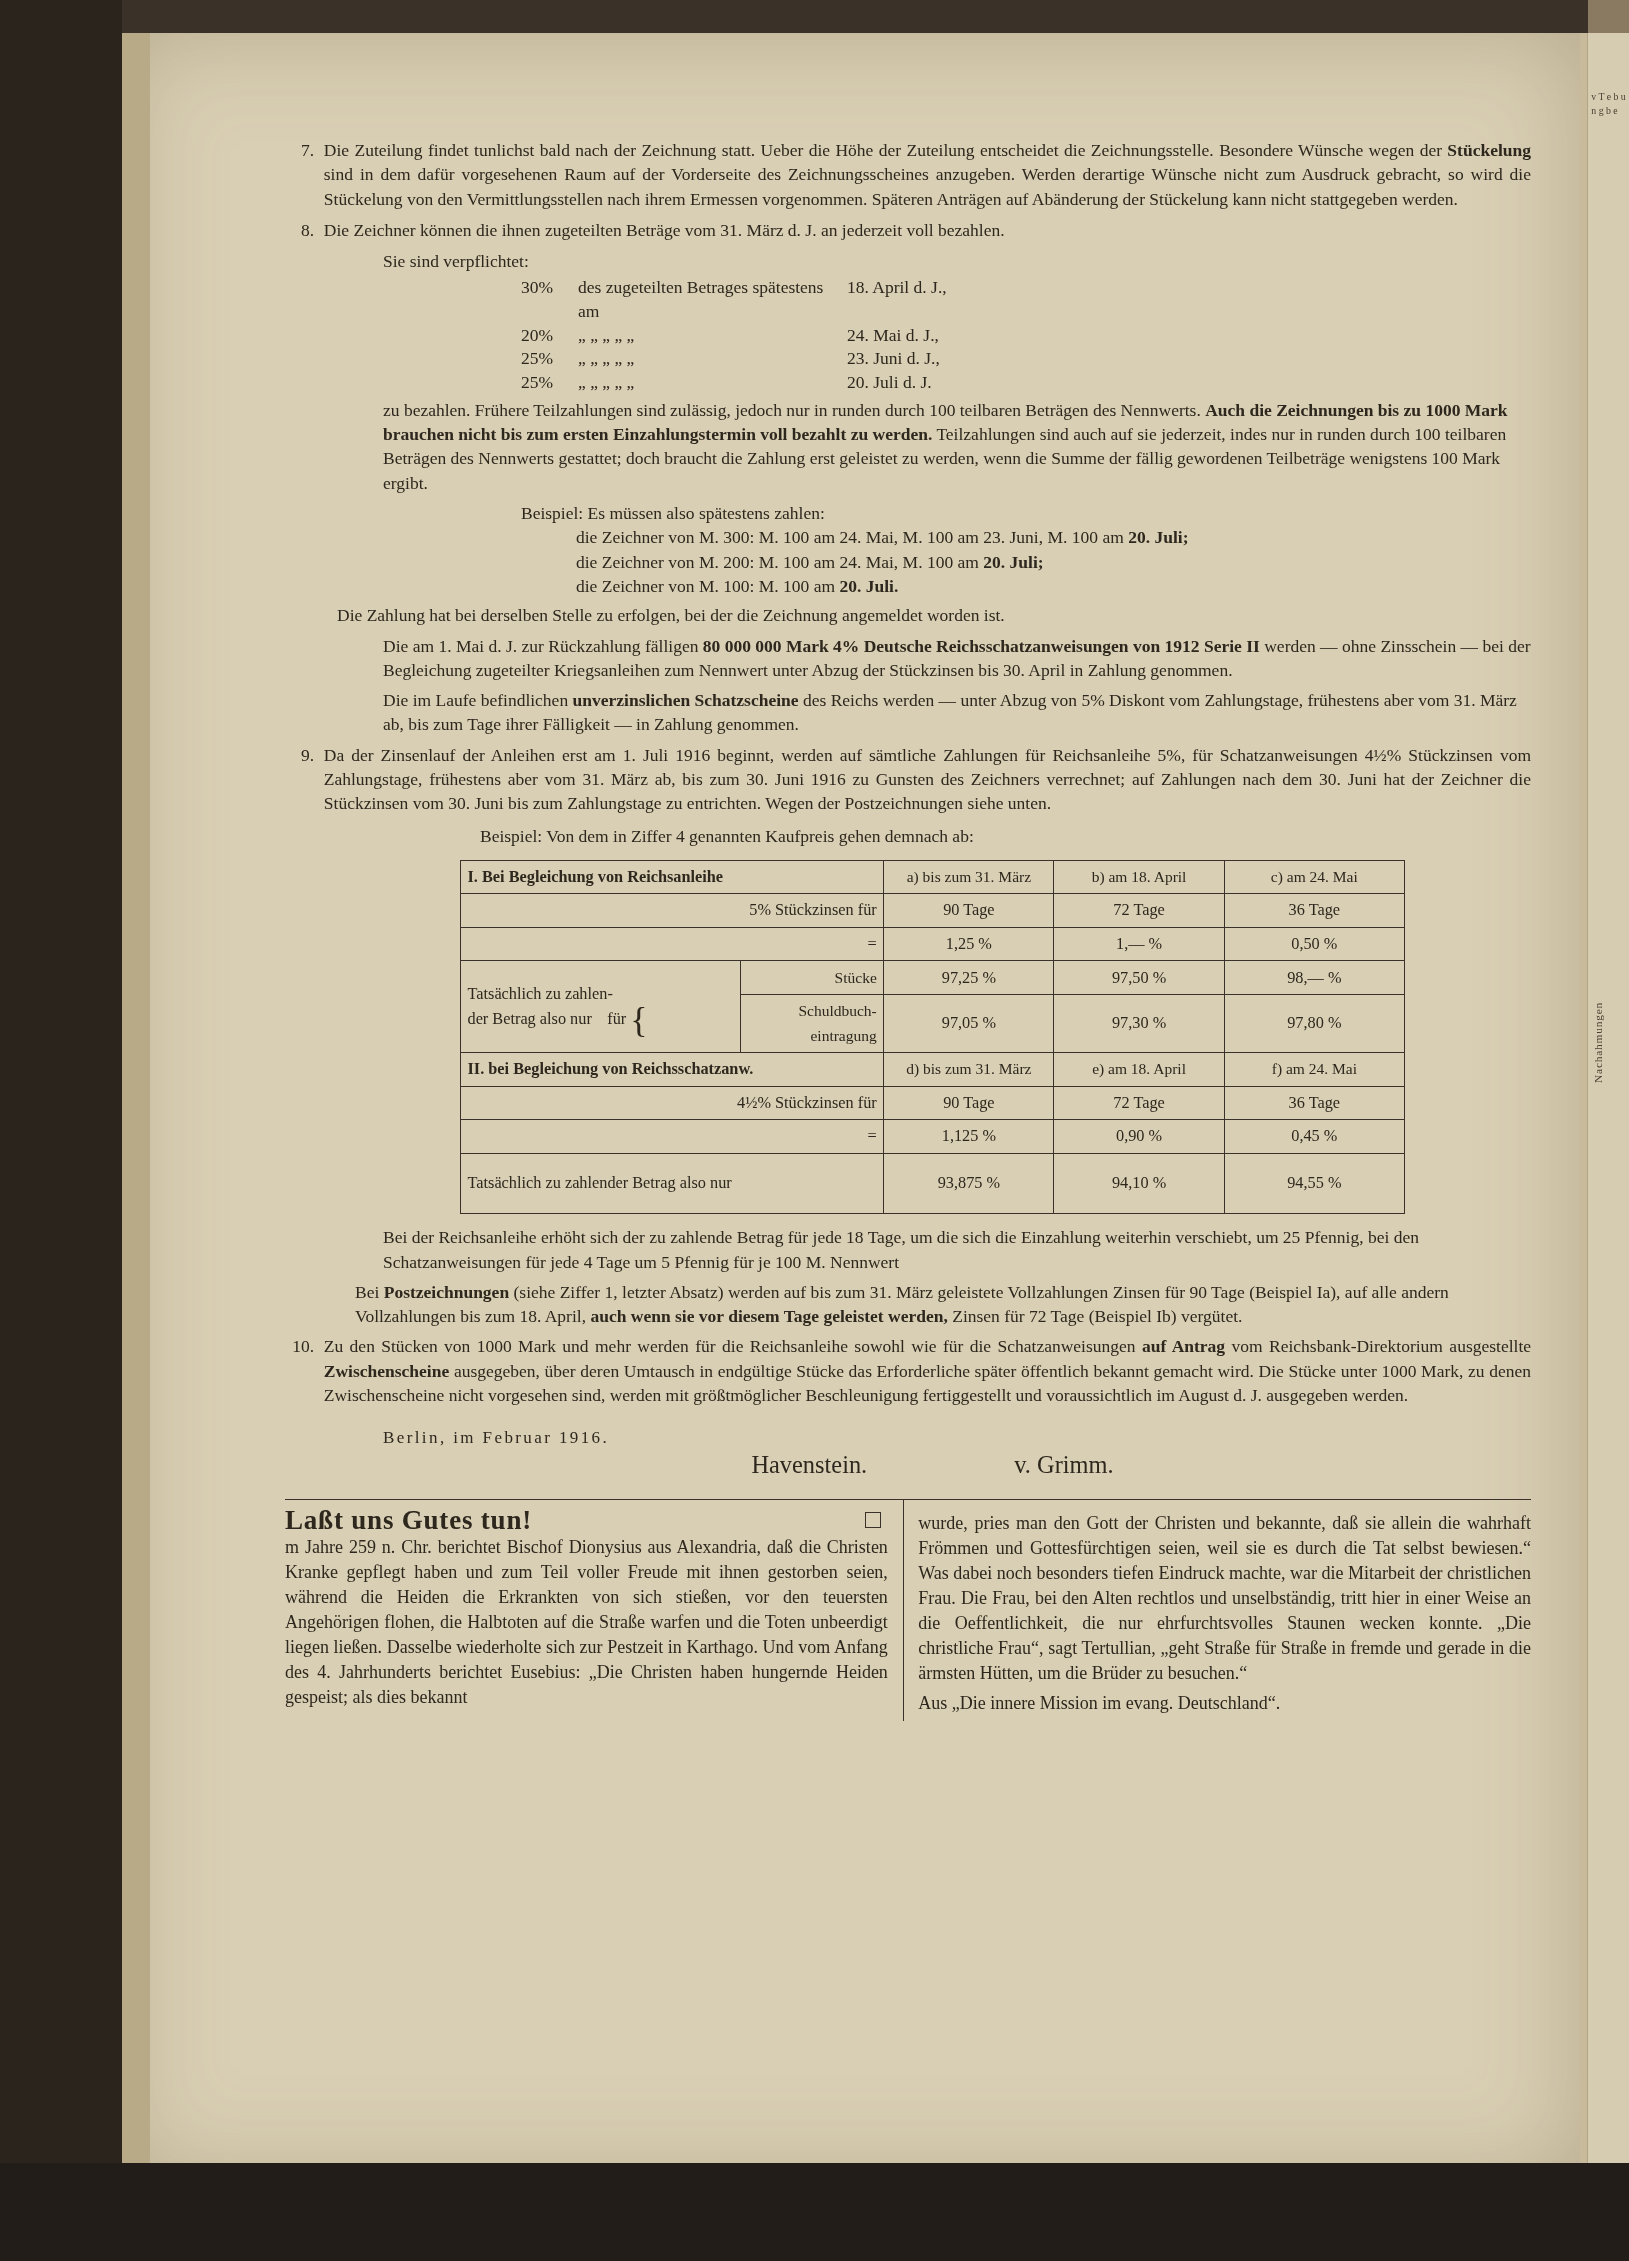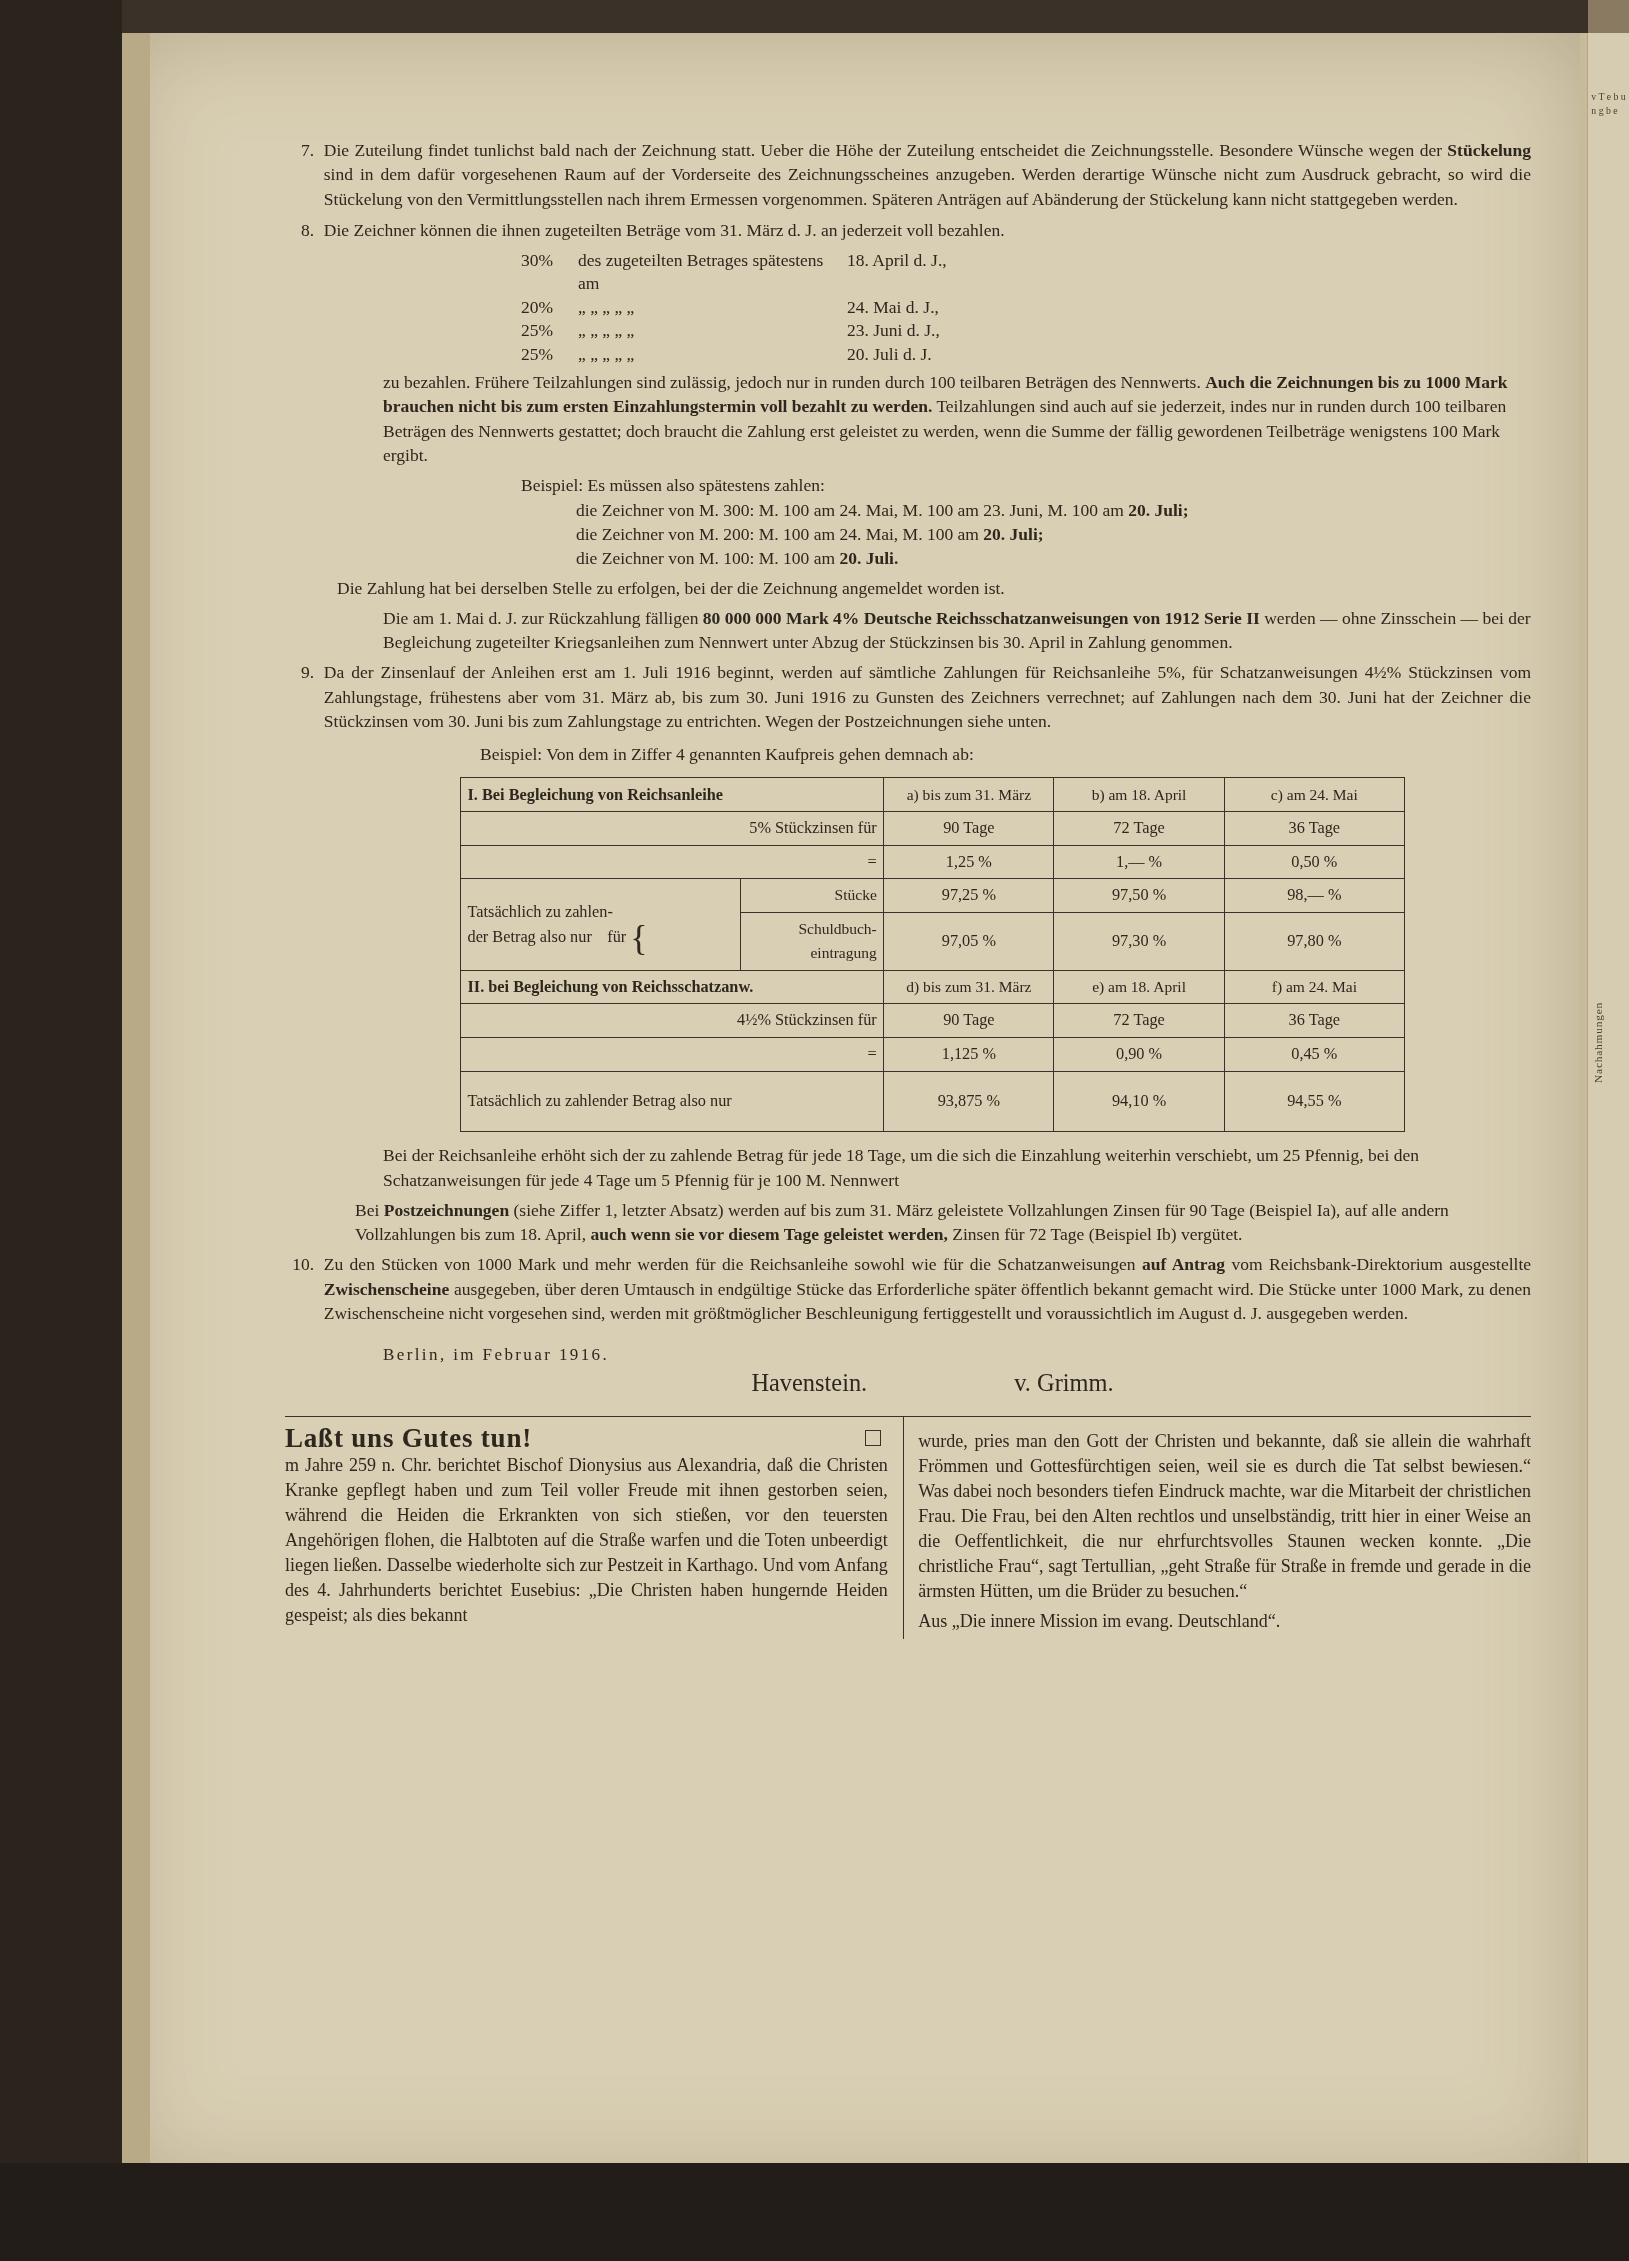--- a/index.html
+++ b/index.html
@@ -177,20 +177,21 @@
         so wird die Stückelung von den Vermittlungsstellen nach ihrem Ermessen vorgenommen. Späteren Anträgen
         auf Abänderung der Stückelung kann nicht stattgegeben werden.
       </div>
     </div>
 
     <div class="item">
       <div class="num">8.</div>
       <div class="body">Die Zeichner können die ihnen zugeteilten Beträge vom 31. März d. J. an jederzeit voll bezahlen.</div>
     </div>
 
+    <div style="margin-left:98px">Sie sind verpflichtet:</div>
 
     <div class="pct-table">
       <div class="pct-row">
         <div class="pct-c1">30%</div>
         <div class="pct-c2">des zugeteilten Betrages spätestens am</div>
         <div class="pct-c3">18. April d. J.,</div>
       </div>
       <div class="pct-row">
         <div class="pct-c1">20%</div>
         <div class="pct-c2">„                „                „                „                „</div>
@@ -218,20 +219,23 @@
       <div class="ln">die Zeichner von M. 200: M. 100 am 24. Mai, M. 100 am <span class="b">20. Juli;</span></div>
       <div class="ln">die Zeichner von M. 100: M. 100 am <span class="b">20. Juli.</span></div>
     </div>
 
     <p style="margin-left:52px;margin-top:4.9px">Die Zahlung hat bei derselben Stelle zu erfolgen, bei der die Zeichnung angemeldet worden ist.</p>
 
     <p style="margin-left:98px">
       <span>Die am 1. Mai d. J. zur Rückzahlung fälligen </span><span class="b">80 000 000 Mark 4% Deutsche Reichsschatzanweisungen von 1912 Serie II</span><span> werden — ohne Zinsschein — bei der Begleichung zugeteilter Kriegsanleihen zum Nennwert unter Abzug der Stückzinsen bis 30. April in Zahlung genommen.</span>
     </p>
 
+    <p style="margin-left:98px">
+      <span>Die im Laufe befindlichen </span><span class="b">unverzinslichen Schatzscheine</span><span> des Reichs werden — unter Abzug von 5% Diskont vom Zahlungstage, frühestens aber vom 31. März ab, bis zum Tage ihrer Fälligkeit — in Zahlung genommen.</span>
+    </p>
 
     <div class="item">
       <div class="num">9.</div>
       <div class="body">Da der Zinsenlauf der Anleihen erst am 1. Juli 1916 beginnt, werden auf sämtliche Zahlungen für Reichsanleihe 5%, für Schatzanweisungen 4½% Stückzinsen vom Zahlungstage, frühestens aber vom 31. März ab, bis zum 30. Juni 1916 zu Gunsten des Zeichners verrechnet; auf Zahlungen nach dem 30. Juni hat der Zeichner die Stückzinsen vom 30. Juni bis zum Zahlungstage zu entrichten. Wegen der Postzeichnungen siehe unten.</div>
     </div>
 
     <div style="margin-left:195px;margin-top:8.1px">Beispiel: Von dem in Ziffer 4 genannten Kaufpreis gehen demnach ab:</div>
 
     <table class="calc">
       <tbody>

